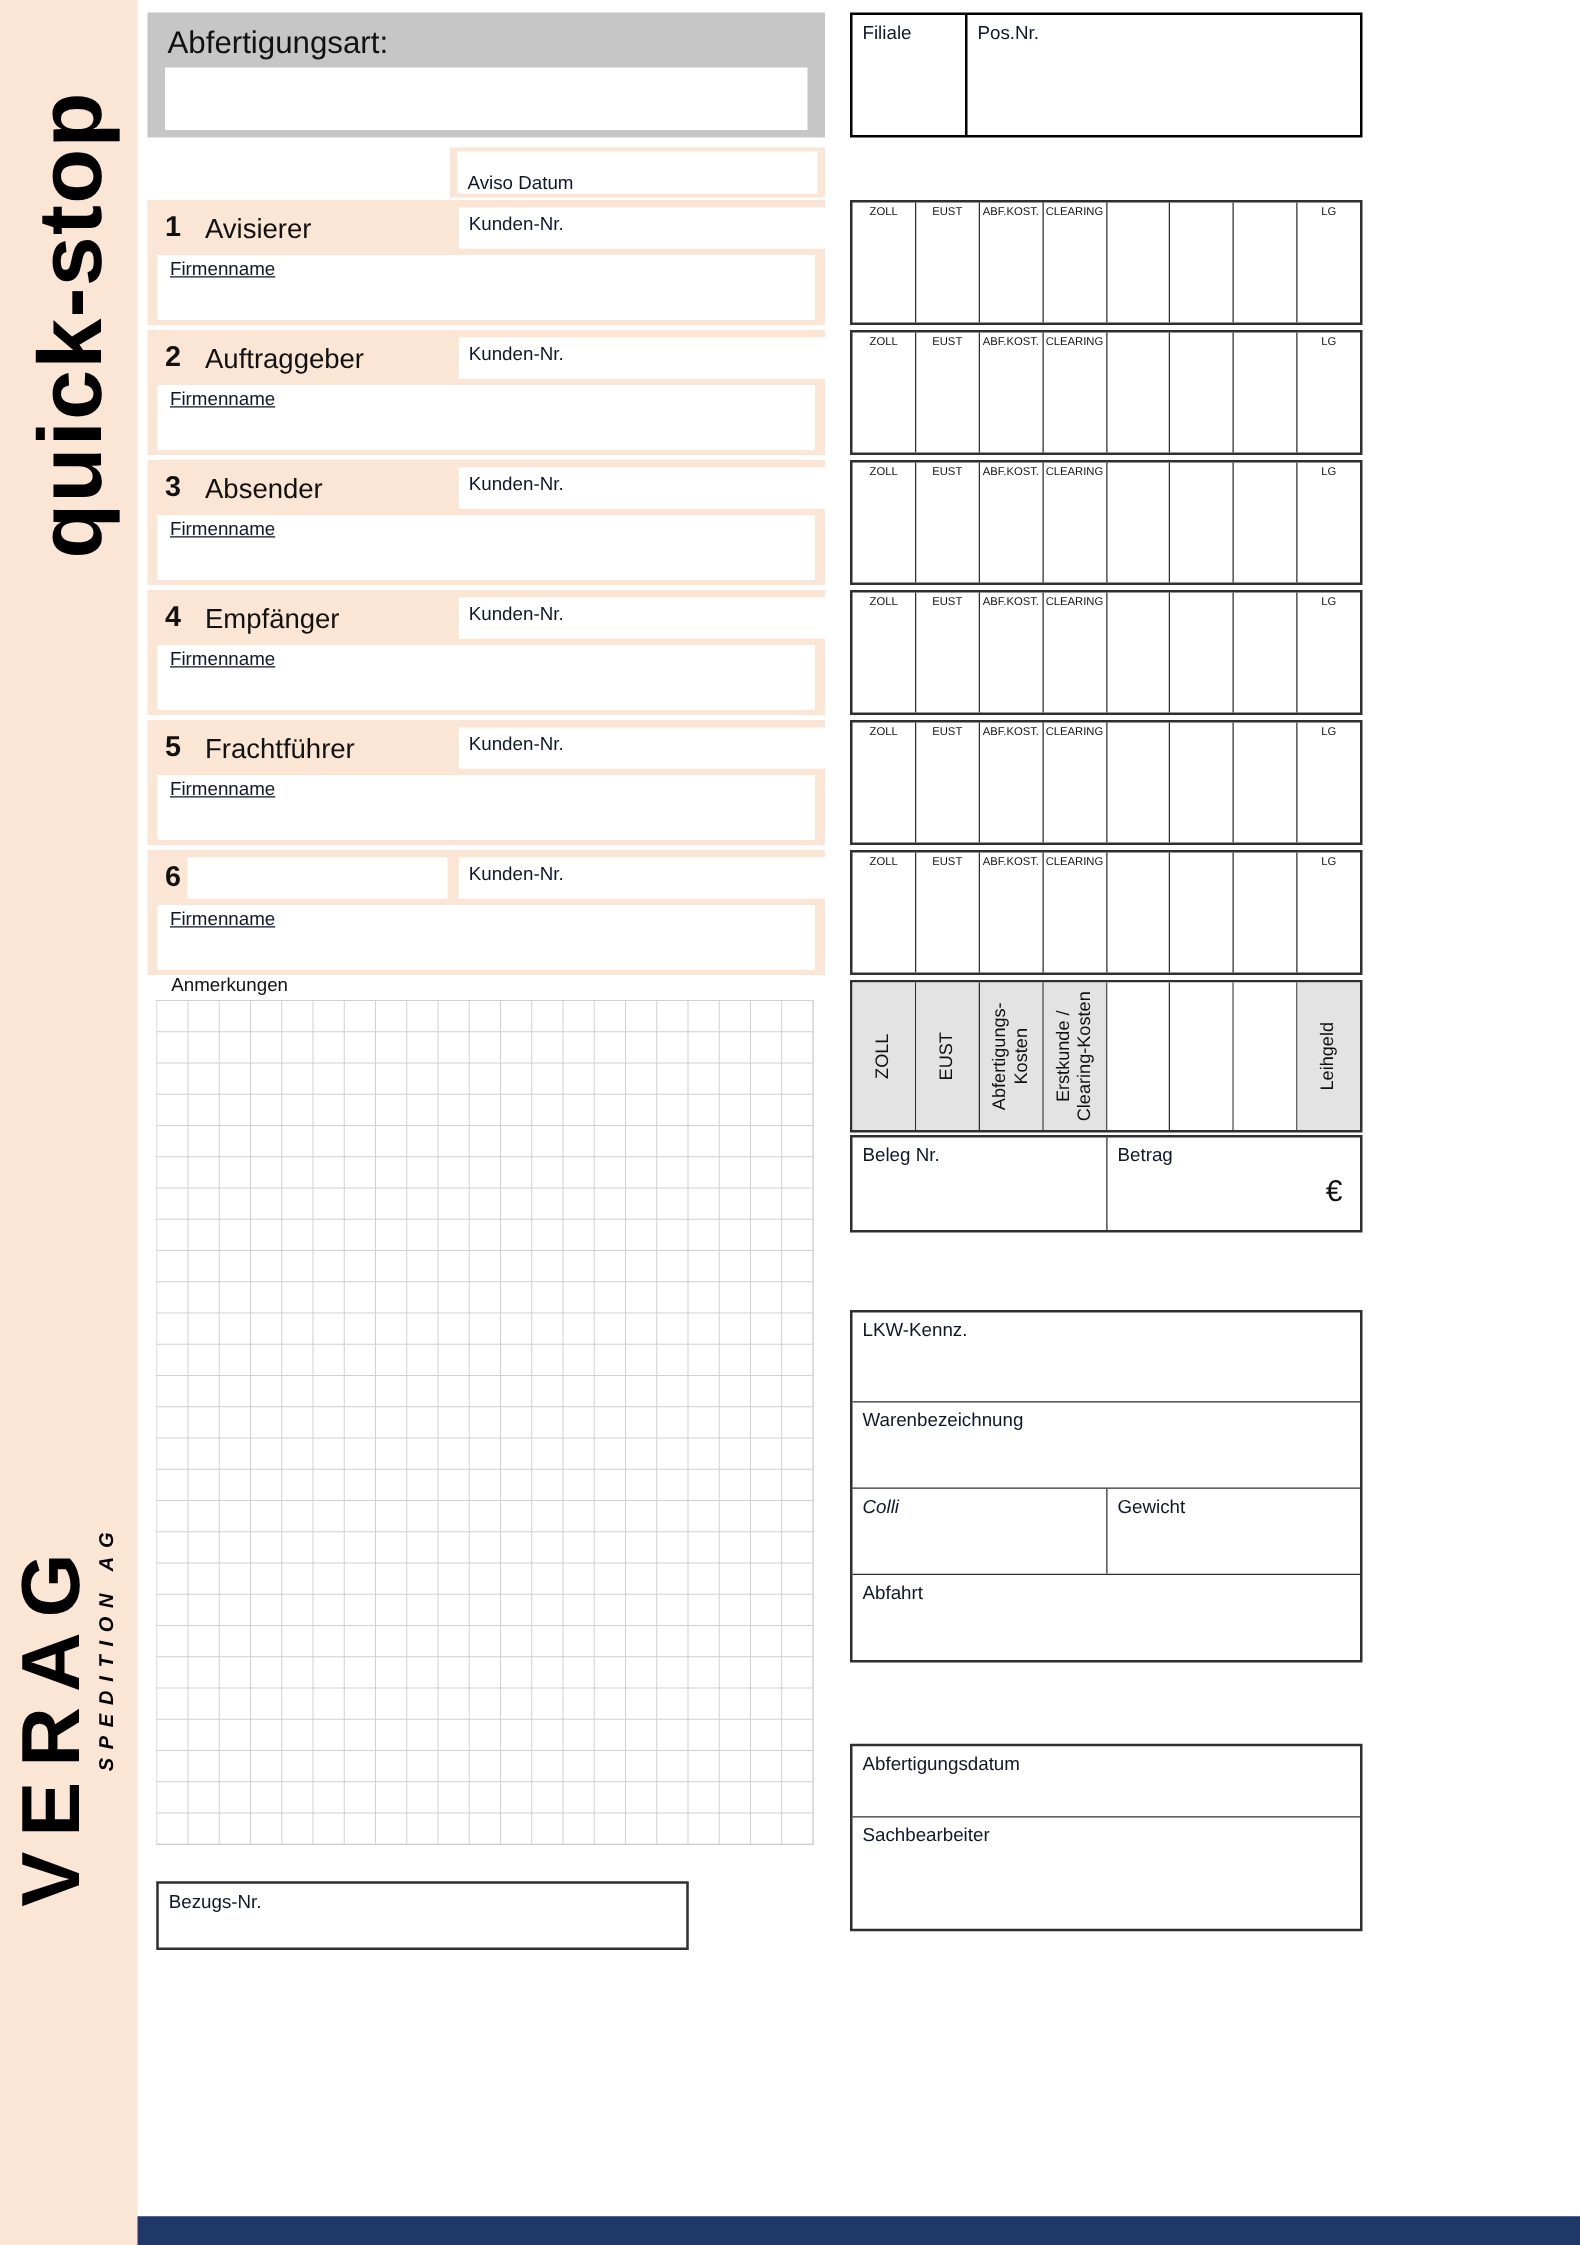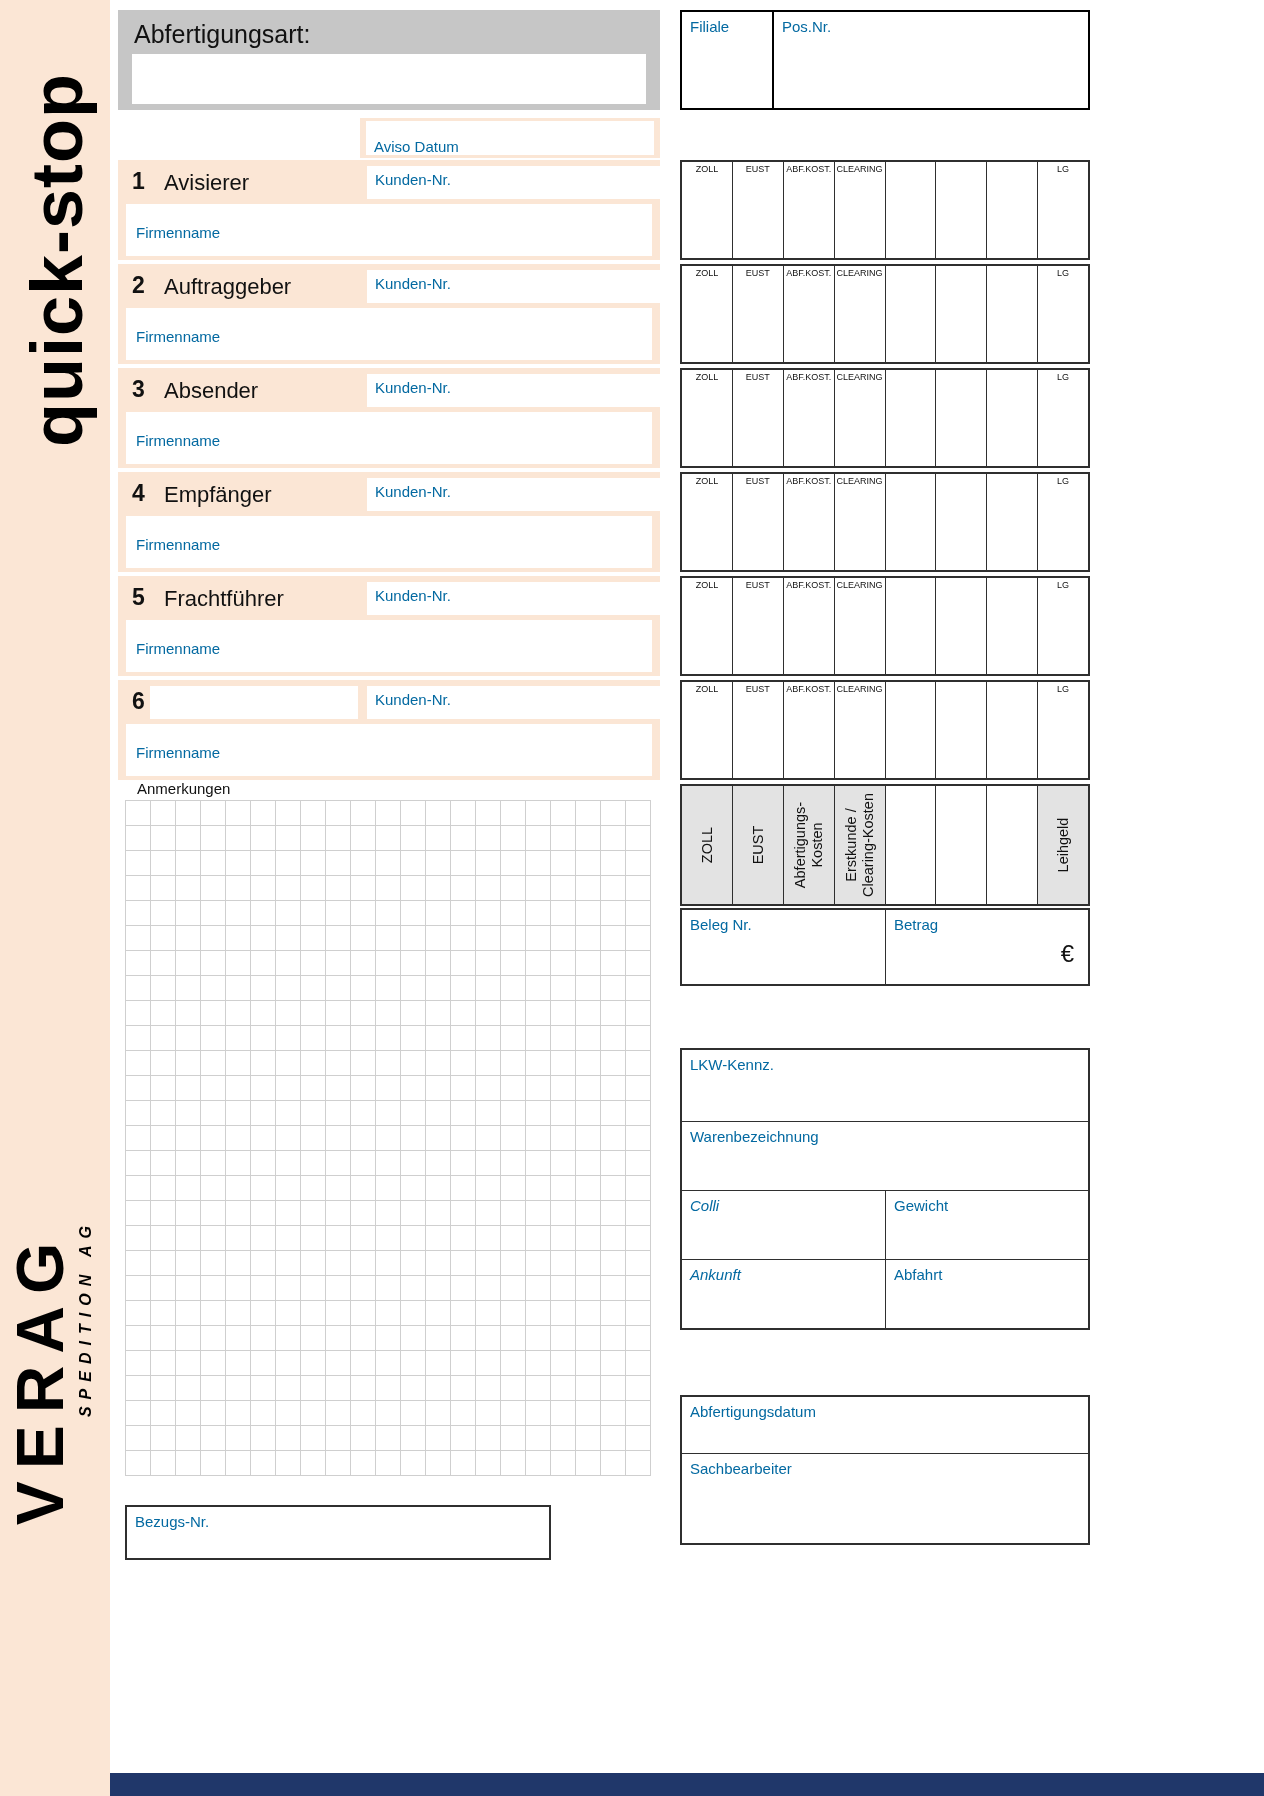--- a/index.html
+++ b/index.html
@@ -11,21 +11,21 @@
   .left-strip { position:absolute; left:0; top:0; width:110px; height:1796px; background:#fbe6d5; }
   .brand-title { position:absolute; left:57px; top:260px; transform:translate(-50%,-50%) rotate(-90deg);
     font-size:72px; font-weight:bold; white-space:nowrap; color:#000; letter-spacing:1px; }
   .brand-company { position:absolute; left:40px; top:1378px; transform:translate(-50%,-50%) rotate(-90deg);
     font-size:66px; font-weight:bold; letter-spacing:12px; white-space:nowrap; color:#000; }
   .brand-company-sub { position:absolute; left:86px; top:1318px; transform:translate(-50%,-50%) rotate(-90deg);
     font-size:16px; font-weight:bold; font-style:italic; letter-spacing:7px; white-space:nowrap; color:#000; }
 
   .bottom-bar { position:absolute; left:110px; top:1773px; width:1154px; height:23px; background:#20376a; }
 
-  .lbl { font-size:15px; color:#0369a1; }
+  .lbl { font-size:15px; color:#0f172a; }
   .corner { position:absolute; left:8px; top:6px; white-space:nowrap; }
 
   
   .abf-box { position:absolute; left:118px; top:10px; width:542px; height:100px; background:#c6c6c6; }
   .abf-label { position:absolute; left:16px; top:10px; font-size:25px; }
   .abf-input { position:absolute; left:14px; top:44px; width:514px; height:50px; background:#fff; }
 
   
   .filiale-box { position:absolute; left:680px; top:10px; width:410px; height:100px; background:#fff;
     border:2px solid #000; display:flex; }
@@ -45,21 +45,21 @@
   
   .t0{top:160px}.t1{top:264px}.t2{top:368px}.t3{top:472px}.t4{top:576px}.t5{top:680px}
 
   
   .party { position:absolute; left:118px; width:542px; height:100px; background:#fbe6d5; }
   .pnum { position:absolute; left:14px; top:8px; font-size:23px; font-weight:bold; }
   .pname { position:absolute; left:46px; top:10px; font-size:22px; }
   .kunden { position:absolute; left:249px; top:6px; width:311px; height:33px; background:#fff; }
   .kunden .lbl { position:absolute; left:8px; top:5px; }
   .firma { position:absolute; left:8px; top:44px; width:526px; height:52px; background:#fff; }
-  .firma .lbl { position:absolute; left:10px; top:20px; }
+  .firma .lbl { position:absolute; left:10px; top:3px;text-decoration:underline; }
   .p6name { position:absolute; left:32px; top:6px; width:208px; height:33px; background:#fff; }
 
   
   .costrow { position:absolute; left:680px; width:410px; height:100px; background:#fff;
     border:2px solid #2f2f2f; display:flex; }
   .cc { flex:1; position:relative; border-right:1px solid #2f2f2f; }
   .cc:last-child { border-right:none; }
   .chead { position:absolute; top:2px; left:0; right:0; text-align:center; font-size:9px; white-space:nowrap; }
 
   
@@ -373,23 +373,20 @@
     </div>
     <div class="srow sr3 split">
       <div class="scell-l">
         <span class="lbl corner">Colli</span>
       </div>
       <div class="scell-r">
         <span class="lbl corner">Gewicht</span>
       </div>
     </div>
     <div class="srow sr4 split">
-      <div class="scell-l">
-        <span class="lbl corner">Ankunft</span>
-      </div>
       <div class="scell-r">
         <span class="lbl corner">Abfahrt</span>
       </div>
     </div>
   </div>
 
   <div class="proc-box">
     <div class="pr1">
       <span class="lbl corner">Abfertigungsdatum</span>
     </div>

